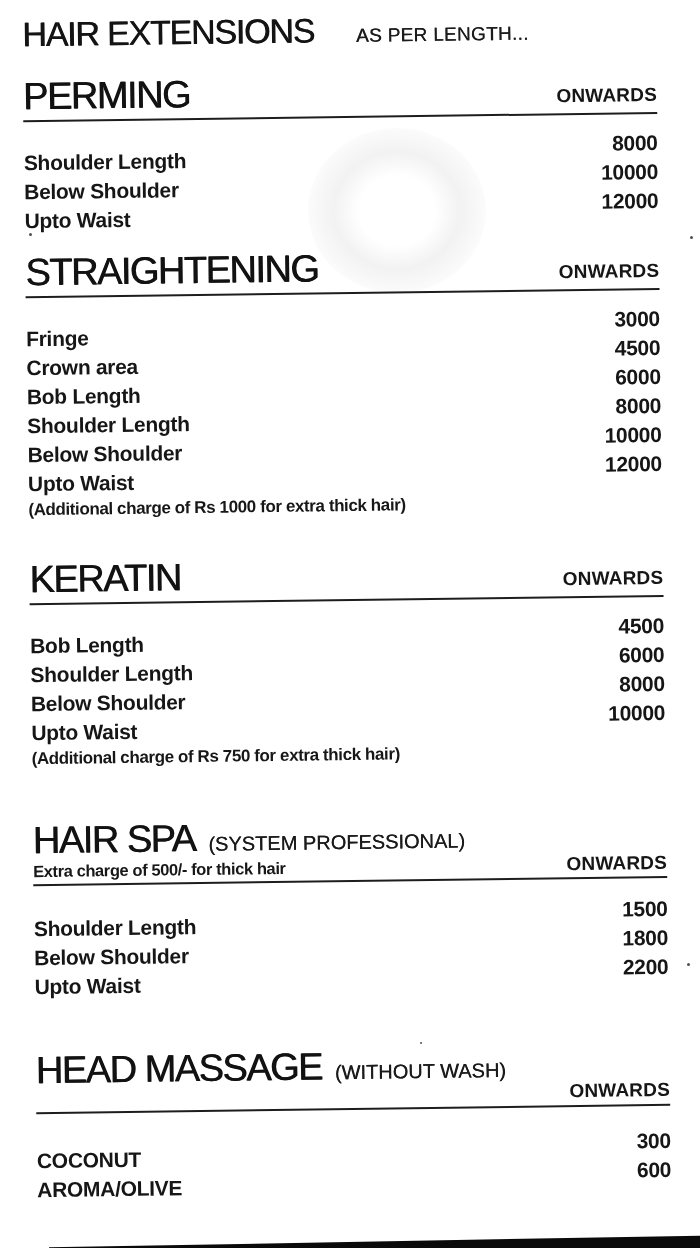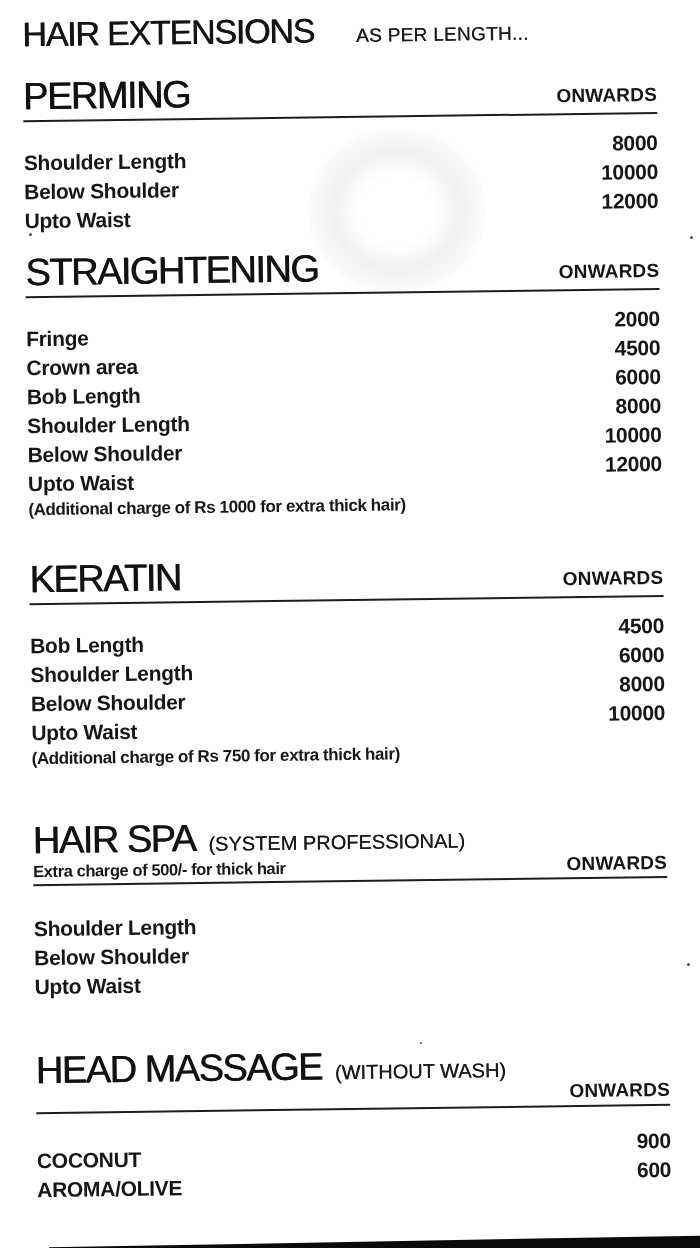--- a/index.html
+++ b/index.html
@@ -133,21 +133,21 @@
     <div class="items">
       <div class="labels">
         <div>Fringe</div>
         <div>Crown area</div>
         <div>Bob Length</div>
         <div>Shoulder Length</div>
         <div>Below Shoulder</div>
         <div>Upto Waist</div>
       </div>
       <div class="prices">
-        <div>2000</div>
+        <div>3000</div>
         <div>4500</div>
         <div>6000</div>
         <div>8000</div>
         <div>10000</div>
         <div>12000</div>
       </div>
     </div>
     <div class="footnote">(Additional charge of Rs 1000 for extra thick hair)</div>
   </section>
 
@@ -185,41 +185,46 @@
       <span class="subnote">Extra charge of 500/- for thick hair</span>
       <span class="onwards">ONWARDS</span>
     </div>
     <div class="rule"></div>
     <div class="items">
       <div class="labels">
         <div>Shoulder Length</div>
         <div>Below Shoulder</div>
         <div>Upto Waist</div>
       </div>
+      <div class="prices">
+        <div>1500</div>
+        <div>1800</div>
+        <div>2200</div>
+      </div>
     </div>
   </section>
 
   <section class="sec-headmassage">
     <div class="head-row">
       <div class="head-left">
         <h2 class="sec-heading">HEAD MASSAGE</h2>
         <span class="qualifier">(WITHOUT WASH)</span>
       </div>
     </div>
     <div class="onwards-row">
       <span class="onwards">ONWARDS</span>
     </div>
     <div class="rule"></div>
     <div class="items">
       <div class="labels">
         <div>COCONUT</div>
         <div>AROMA/OLIVE</div>
       </div>
       <div class="prices">
-        <div>900</div>
+        <div>300</div>
         <div>600</div>
       </div>
     </div>
   </section>
 
 </div>
 
 <span class="speck speck-1"></span>
 <span class="speck speck-2"></span>
 <span class="speck speck-3"></span>

